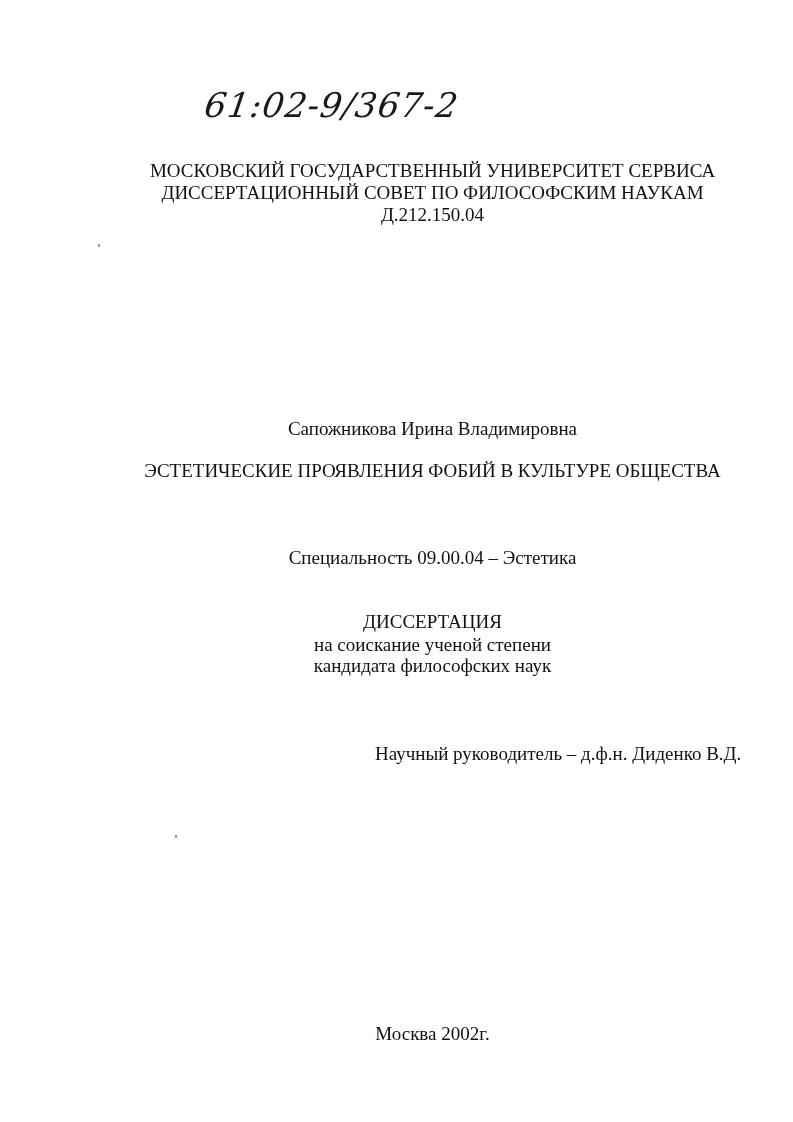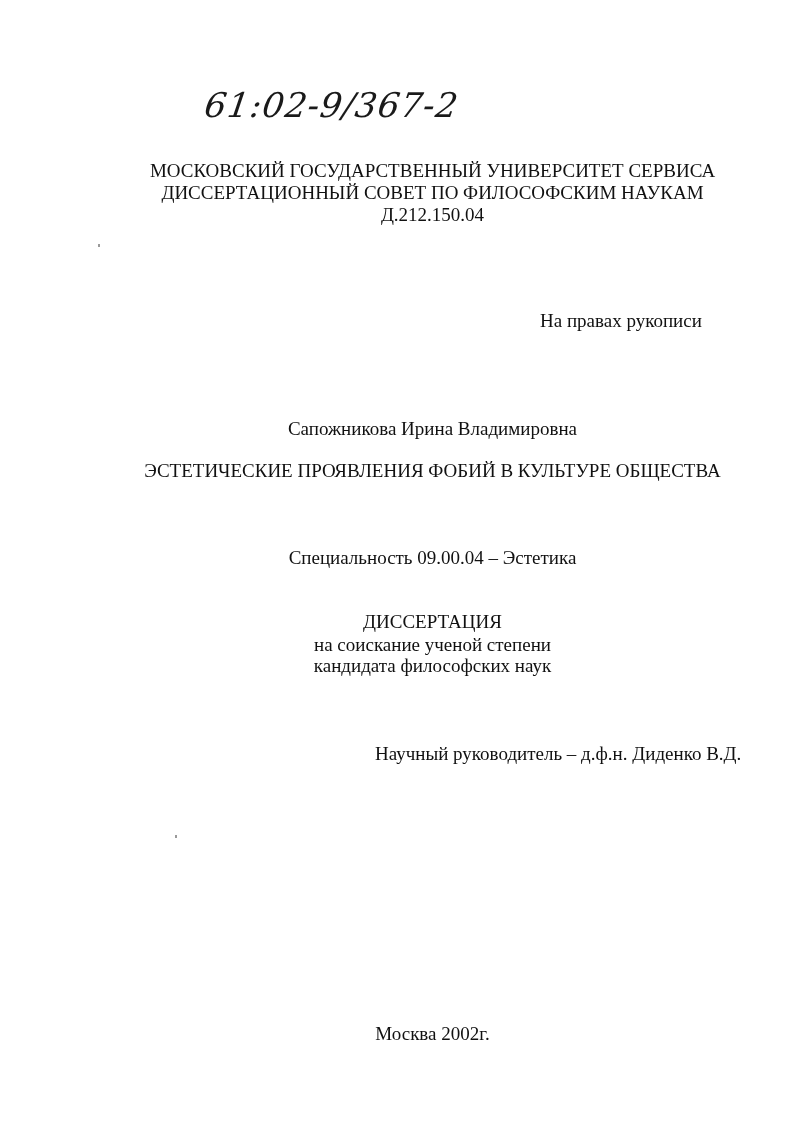--- a/index.html
+++ b/index.html
@@ -65,21 +65,20 @@
 <body>
 
 <div class="page">
 
   <div class="handwritten">61:02-9/367-2</div>
 
   <div class="line center-col" style="top:160px;">МОСКОВСКИЙ ГОСУДАРСТВЕННЫЙ УНИВЕРСИТЕТ СЕРВИСА</div>
   <div class="line center-col" style="top:182px;">ДИССЕРТАЦИОННЫЙ СОВЕТ ПО ФИЛОСОФСКИМ НАУКАМ</div>
   <div class="line center-col" style="top:204px;">Д.212.150.04</div>
 
-  <div class="right-line" style="left:540px; top:310px;">На правах рукописи</div>
 
   <div class="line center-col" style="top:418px;">Сапожникова Ирина Владимировна</div>
 
   <div class="line center-col" style="top:460px;">ЭСТЕТИЧЕСКИЕ ПРОЯВЛЕНИЯ ФОБИЙ В КУЛЬТУРЕ ОБЩЕСТВА</div>
 
   <div class="line center-col" style="top:547px;">Специальность 09.00.04 – Эстетика</div>
 
   <div class="line center-col" style="top:611px;">ДИССЕРТАЦИЯ</div>
   <div class="line center-col" style="top:634px;">на соискание ученой степени</div>
   <div class="line center-col" style="top:655px;">кандидата философских наук</div>

